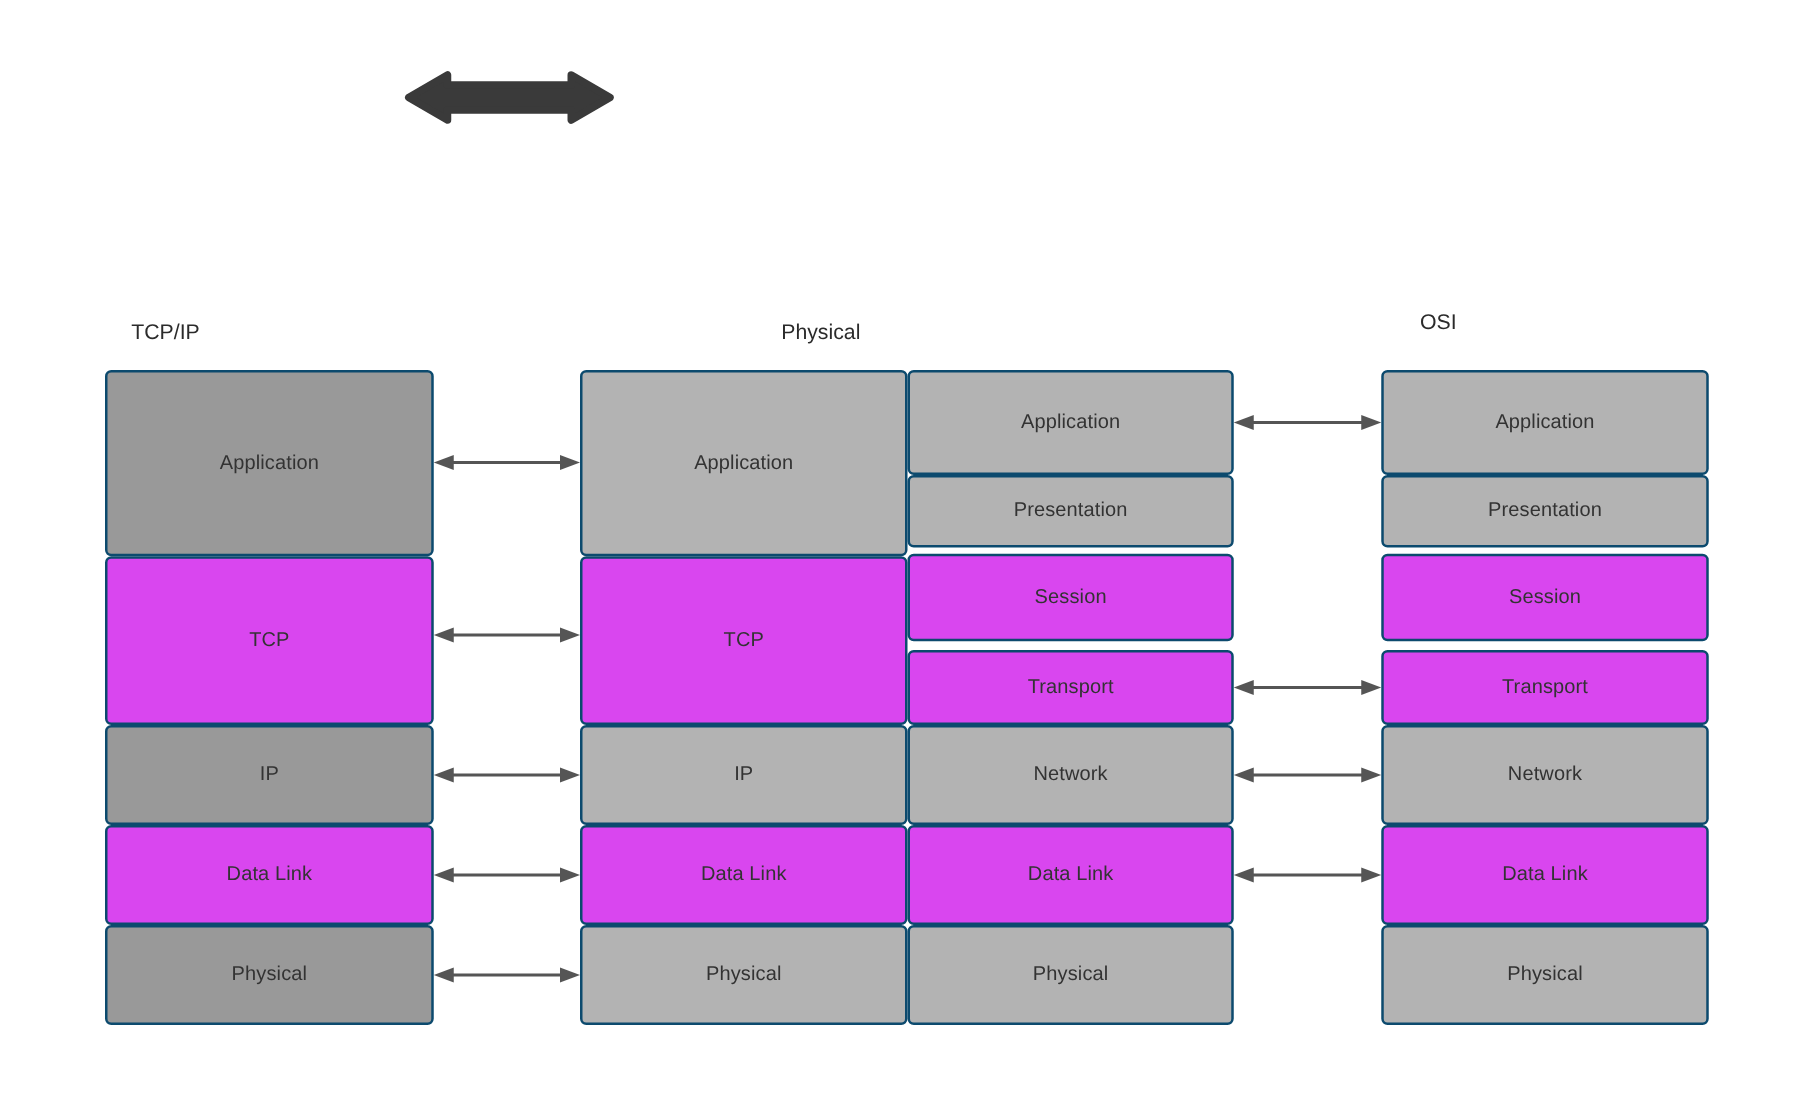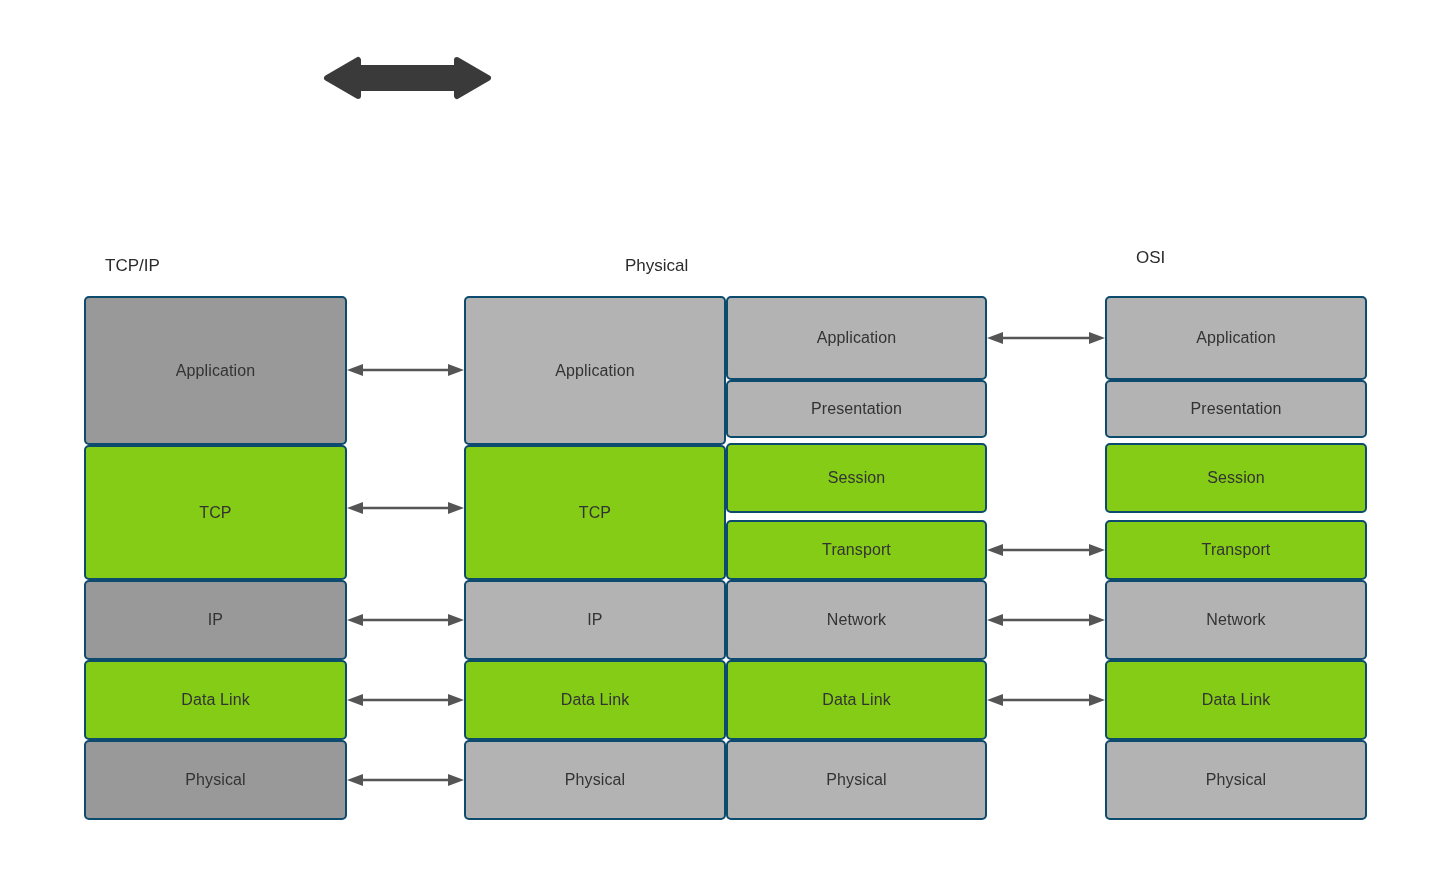--- a/index.html
+++ b/index.html
@@ -38,21 +38,21 @@
     display: flex;
     align-items: center;
     justify-content: center;
     font-size: 16px;
     color: #333333;
     white-space: nowrap;
     letter-spacing: 0.1px;
   }
   .fill-dark  { background: #999999; }
   .fill-mid   { background: #b3b3b3; }
-  .fill-white { background: #84cc16; }
+  .fill-white { background: #d946ef; }
 
   
   .connector {
     position: absolute;
     overflow: visible;
   }
 
   
   .block-arrow {
     position: absolute;

